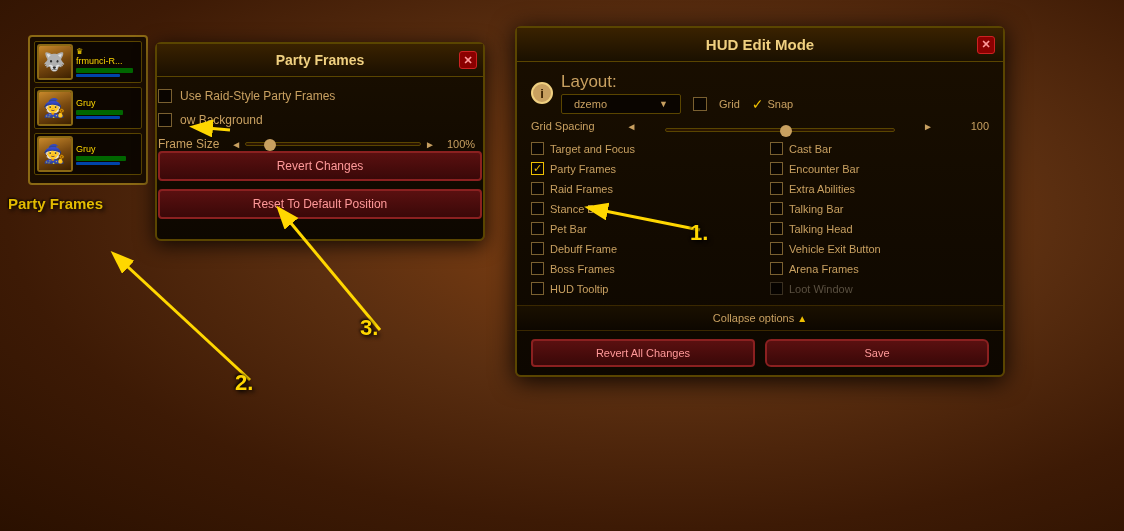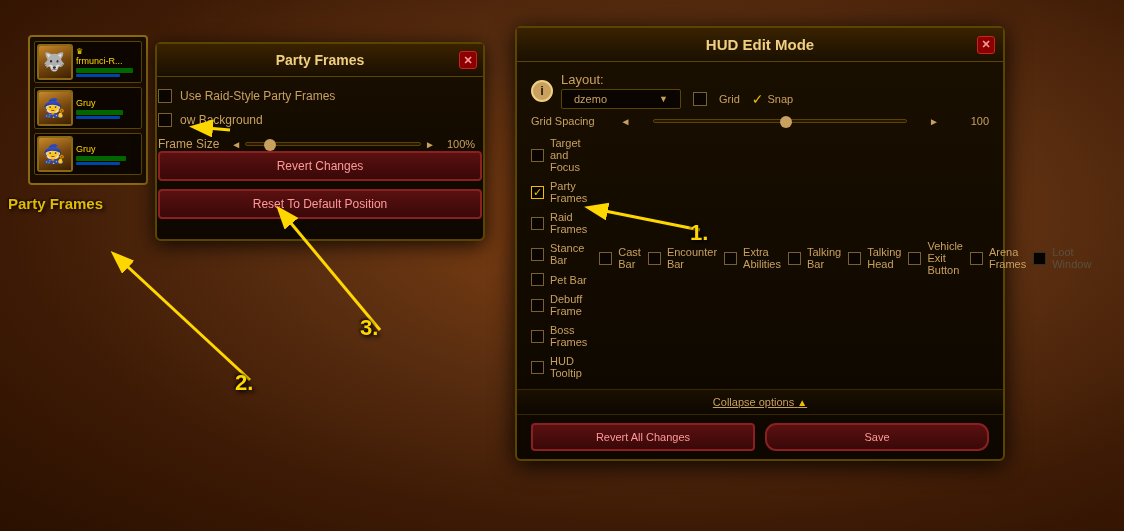--- a/index.html
+++ b/index.html
@@ -272,21 +272,21 @@
       align-items: center;
       justify-content: center;
     }
 
     .hud-body {
       padding: 10px 14px;
     }
 
     .layout-label {
       color: #c8a060;
-      font-size: 13px;
+      font-size: 17px;
     }
 
     .grid-snap-row {
       display: flex;
       align-items: center;
       gap: 12px;
     }
 
     .snap-check {
       display: flex;
@@ -294,22 +294,22 @@
       gap: 4px;
     }
 
     .checkmark-icon {
       color: #f0c000;
       font-size: 14px;
     }
 
     .grid-spacing-row {
       display: flex;
-      align-items: center;
-      gap: 18px;
+      align-items: flex-end;
+      gap: 24px;
       margin-bottom: 10px;
     }
 
     .grid-spacing-label {
       color: #c8a060;
       font-size: 11px;
       margin-right: 4px;
     }
 
     .hud-slider-track {
@@ -375,21 +375,20 @@
       color: #5a5040;
     }
 
     .collapse-row {
       text-align: center;
       padding: 6px;
       color: #c8a060;
       font-size: 11px;
       background: linear-gradient(180deg, #1a1000 0%, #0d0700 100%);
       border-top: 1px solid #3a2800;
-      text-decoration: underline;
     }
 
     .triangle-icon {
       color: #f0c000;
       font-size: 10px;
     }
 
     .bottom-buttons {
       display: flex;
       gap: 10px;
@@ -405,21 +404,21 @@
       background: linear-gradient(180deg, #5a1010 0%, #3a0808 100%);
       color: #ff9999;
       font-size: 11px;
       cursor: pointer;
       text-align: center;
     }
 
     .hud-btn-save {
       flex: 1;
       padding: 6px;
-      border-radius: 11px;
+      border-radius: 6px;
       border: 2px solid #8b2020;
       background: linear-gradient(180deg, #5a1010 0%, #3a0808 100%);
       color: #ff9999;
       font-size: 11px;
       cursor: pointer;
       text-align: center;
     }
 
     
     .annotation-container {
@@ -589,21 +588,21 @@
     <div class="grid-spacing-row">
       <span class="grid-spacing-label">Grid Spacing</span>
       <span class="slider-arrow">◄</span>
       <div class="hud-slider-track">
         <div class="hud-slider-thumb"></div>
       </div>
       <span class="slider-arrow">►</span>
       <span class="hud-slider-value">100</span>
     </div>
 
-    <div style="display:flex;gap:12px">
+    <div style="display:flex;gap:20px">
       <div style="flex:1;display:flex;flex-direction:column;gap:7px">
         <div class="opt-item">
           <div class="opt-check"></div>
           <span class="opt-label">Target and Focus</span>
         </div>
         <div class="opt-item">
           <div class="opt-check checked-yellow">
             <span style="color:#f0c000;font-size:11px">✓</span>
           </div>
           <span class="opt-label">Party Frames</span>
@@ -626,21 +625,21 @@
         </div>
         <div class="opt-item">
           <div class="opt-check"></div>
           <span class="opt-label">Boss Frames</span>
         </div>
         <div class="opt-item">
           <div class="opt-check"></div>
           <span class="opt-label">HUD Tooltip</span>
         </div>
       </div>
-      <div style="flex:1;display:flex;flex-direction:row;gap:7px">
+      <div style="flex:1;display:flex;flex-direction:column;gap:7px">
         <div class="opt-item">
           <div class="opt-check"></div>
           <span class="opt-label">Cast Bar</span>
         </div>
         <div class="opt-item">
           <div class="opt-check"></div>
           <span class="opt-label">Encounter Bar</span>
         </div>
         <div class="opt-item">
           <div class="opt-check"></div>

